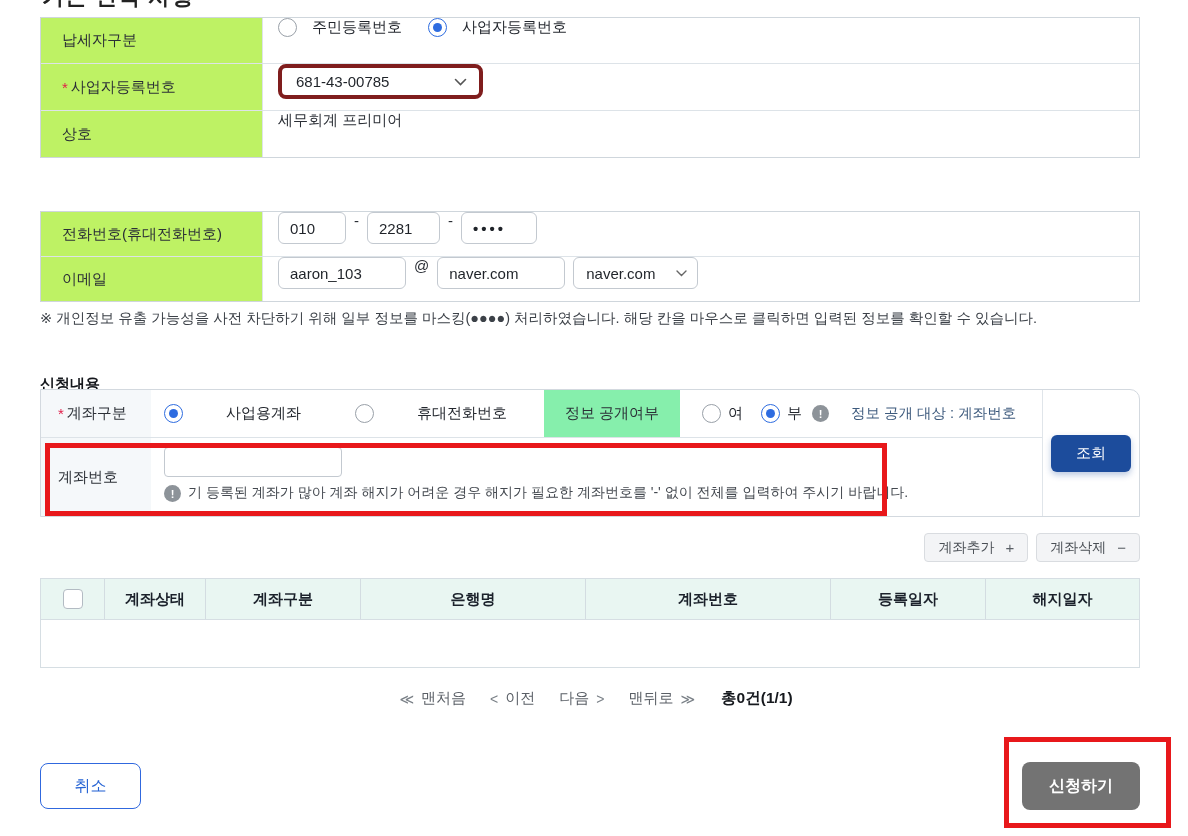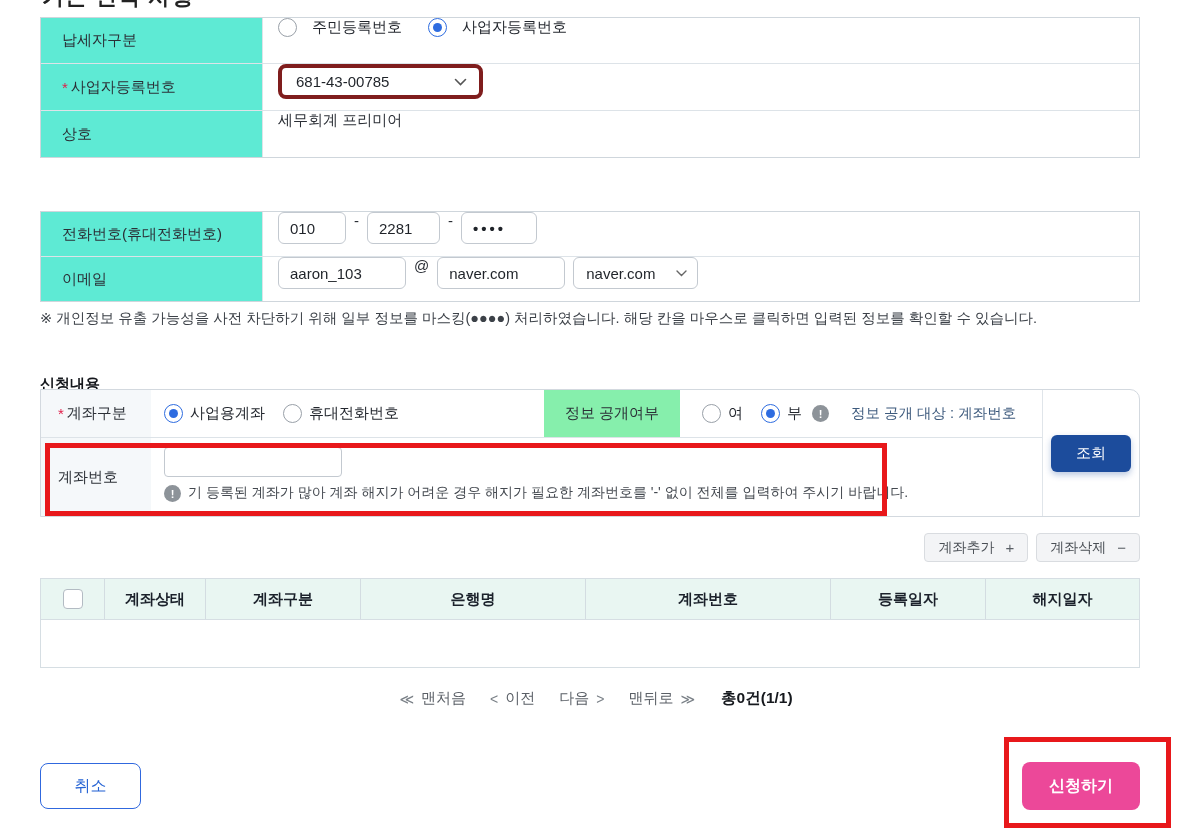--- a/index.html
+++ b/index.html
@@ -10,21 +10,21 @@
     font-family: "Liberation Sans", "DejaVu Sans", sans-serif;
     color: #2b2f36;
     overflow: hidden;
   }
 
   
   .tbl { position:absolute; left:40px; width:1100px; border:1px solid #cfd6dc; background:#fff; }
   .trow { display:flex; align-items:stretch; border-bottom:1px solid #dde3e8; }
   .trow:last-child { border-bottom:none; }
   .lcell {
-    width:222px; background:#5eead4; display:flex; align-items:center;
+    width:222px; background:#bef264; display:flex; align-items:center;
     padding-left:21px; font-size:15px; color:#2b2f36; border-right:1px solid #dde3e8;
     flex-shrink:0;
   }
   .vcell { flex:1; display:flex; padding-left:15px; font-size:15px; gap:8px; }
   .req { color:#e11d48; margin-right:3px; font-size:15px; }
 
   
   .radio { width:19px; height:19px; border-radius:50%; border:1.5px solid #99a0a8; background:#fff; display:inline-block; position:relative; flex-shrink:0; }
   .radio.checked { border-color:#2e6ce0; }
   .radio.checked::after { content:""; position:absolute; left:3.5px; top:3.5px; width:9px; height:9px; border-radius:50%; background:#2e6ce0; }
@@ -48,21 +48,21 @@
   .note-line { position:absolute; left:40px; top:309px; font-size:14.5px; color:#3c4148; }
   .sec-title { position:absolute; left:40px; top:344px; font-size:15px; font-weight:bold; color:#14171c;margin-top:31px; }
   .clipped-title { position:absolute; left:42px; top:-18px; font-size:22px; font-weight:bold; color:#222; letter-spacing:1px; }
 
   
   .app-tbl { position:absolute; left:40px; top:389px; width:1100px; height:128px; border:1px solid #d3d9df; border-radius:0 10px 0 0; display:flex; background:#fff; }
   .app-main { width:1003px; display:flex; flex-direction:column; }
   .app-row1 { height:48px; display:flex; border-bottom:1px solid #dde3e8; }
   .app-row2 { flex:1; display:flex; }
   .app-lcell { width:110px; background:#f5f8fa; display:flex; align-items:center; padding-left:17px; font-size:15px; flex-shrink:0; }
-  .app-radios { width:393px; display:flex; align-items:center; padding-left:13px; }
+  .app-radios { width:393px; display:flex; align-items:center; padding-left:13px;gap:36px; }
   .disc-lcell { width:136px; background:#86efac; display:flex; align-items:center; justify-content:center; font-size:15px; flex-shrink:0; }
   .disc-vcell { flex:1; display:flex; align-items:center; padding-left:22px; }
   .info-icon { width:17px; height:17px; border-radius:50%; background:#8d9399; color:#fff; font-size:11px; font-weight:bold; display:inline-flex; align-items:center; justify-content:center; flex-shrink:0; }
   .disc-note { font-size:14.5px; color:#3d5a7d; margin-left:22px; }
   .acct-vcell { flex:1; padding:9px 10px 0 13px; }
   .acct-note { display:flex; align-items:flex-start; gap:7px; margin-top:7px; font-size:14px; color:#43484f; }
   .search-cell { width:97px; border-left:1px solid #e0e5ea; display:flex; align-items:center; justify-content:center; }
   .btn-search { width:80px; height:37px; background:#1c4c9c; color:#fff; border:none; border-radius:6px; font-size:15px; font-family:"Liberation Sans",sans-serif; box-shadow:0 3px 6px rgba(28,76,156,.3); }
 
   
@@ -82,21 +82,21 @@
   .chkbox { width:20px; height:20px; border:1px solid #b3bbc3; border-radius:4px; background:#fff; }
 
   
   .pager { position:absolute; left:40px; top:688px; width:1100px; display:flex; align-items:center; justify-content:center; font-size:15px; color:#5a5f66; }
   .pg-item { display:flex; align-items:center; gap:7px; margin:0 12px; cursor:default; }
   .pg-glyph { font-size:14px; color:#7a8087; }
   .pg-total { font-size:15.5px; font-weight:bold; color:#15181d; margin-left:14px; }
 
   
   .btn-cancel { position:absolute; left:40px; top:763px; width:101px; height:46px; background:#fff; border:1px solid #3068de; border-radius:8px; color:#2563d4; font-size:16px; font-family:"Liberation Sans",sans-serif; }
-  .btn-submit { position:absolute; left:1022px; top:762px; width:118px; height:48px; background:#ec4899; border:none; border-radius:8px; color:#fff; font-size:16px; font-weight:600; font-family:"Liberation Sans",sans-serif; }
+  .btn-submit { position:absolute; left:1022px; top:762px; width:118px; height:48px; background:#737373; border:none; border-radius:8px; color:#fff; font-size:16px; font-weight:600; font-family:"Liberation Sans",sans-serif; }
 
   .dots { letter-spacing:3px; font-size:15px; font-weight:bold; }
 </style>
 </head>
 <body>
 
 <div class="clipped-title">기본 인적 사항</div>
 
 <div class="tbl" style="top:17px;">
   <div class="trow" style="height:46px;">

